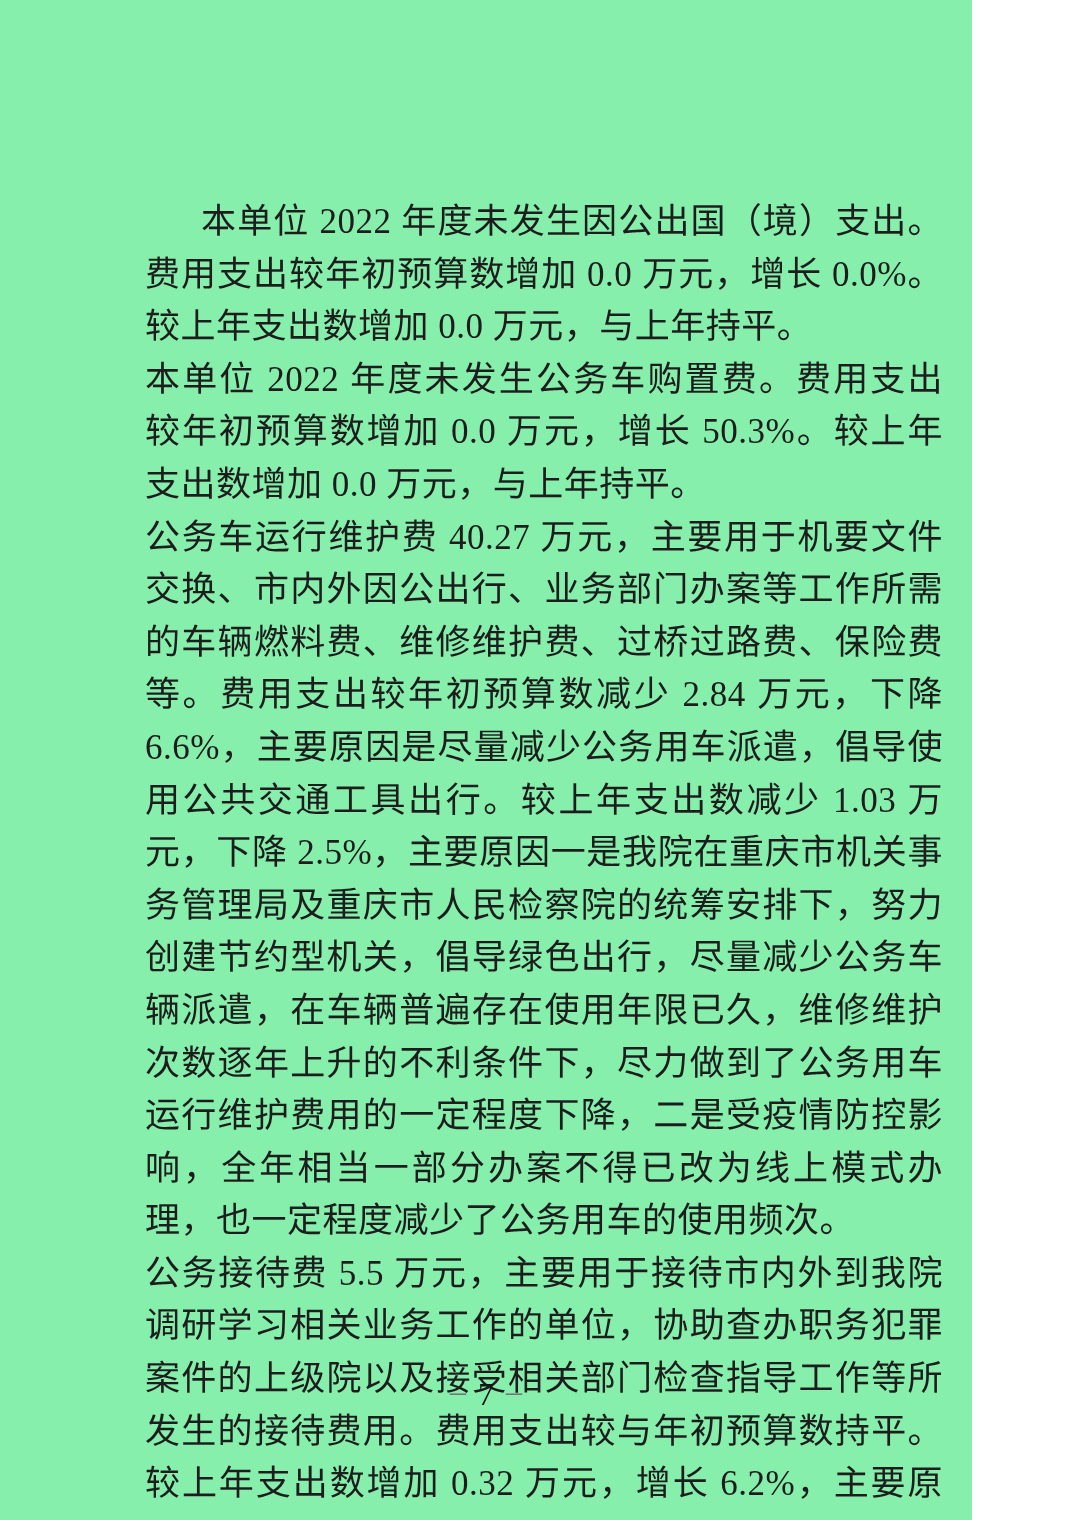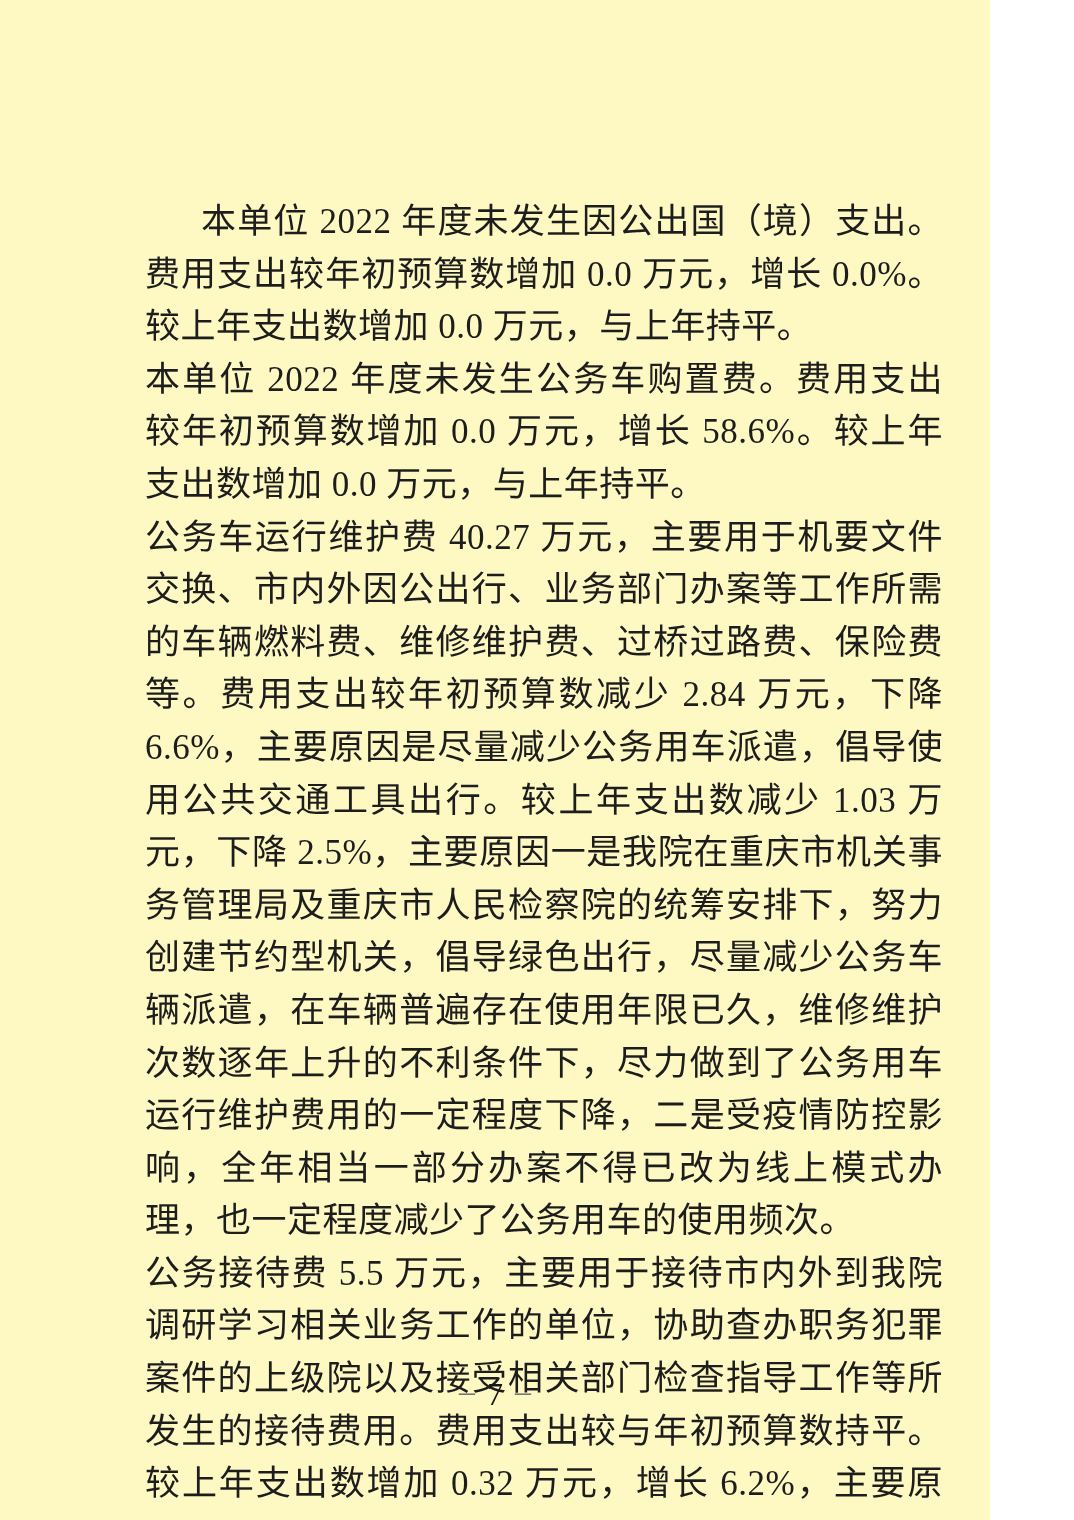--- a/index.html
+++ b/index.html
@@ -4,24 +4,23 @@
 <style>
   html, body {
     margin: 0;
     padding: 0;
     background: #ffffff;
   }
   .page {
     position: relative;
     width: 972px;
     height: 1520px;
-    background: #fef9c3;
+    background: #86efac;
     overflow: hidden;
     font-family: "Liberation Serif", "DejaVu Serif", serif;
-    padding-left: 18px;
   }
   .text-block {
     position: absolute;
     left: 145px;
     top: 196px;
     width: 798px;
     color: #1d1d1d;
     font-size: 35px;
     line-height: 52.6px;
     text-align: justify;
@@ -54,21 +53,21 @@
     color: #161616;
   }
 </style>
 </head>
 <body>
 
 <div class="page">
 
   <main class="text-block">
     <p class="indent-first">本单位 2022 年度未发生因公出国（境）支出。费用支出较年初预算数增加 0.0 万元，增长 0.0%。较上年支出数增加 0.0 万元，与上年持平。</p>
-    <p>本单位 2022 年度未发生公务车购置费。费用支出较年初预算数增加 0.0 万元，增长 58.6%。较上年支出数增加 0.0 万元，与上年持平。</p>
+    <p>本单位 2022 年度未发生公务车购置费。费用支出较年初预算数增加 0.0 万元，增长 50.3%。较上年支出数增加 0.0 万元，与上年持平。</p>
     <p>公务车运行维护费 40.27 万元，主要用于机要文件交换、市内外因公出行、业务部门办案等工作所需的车辆燃料费、维修维护费、过桥过路费、保险费等。费用支出较年初预算数减少 2.84 万元，下降 6.6%，主要原因是尽量减少公务用车派遣，倡导使用公共交通工具出行。较上年支出数减少 1.03 万元，下降 2.5%，主要原因一是我院在重庆市机关事务管理局及重庆市人民检察院的统筹安排下，努力创建节约型机关，倡导绿色出行，尽量减少公务车辆派遣，在车辆普遍存在使用年限已久，维修维护次数逐年上升的不利条件下，尽力做到了公务用车运行维护费用的一定程度下降，二是受疫情防控影响，全年相当一部分办案不得已改为线上模式办理，也一定程度减少了公务用车的使用频次。</p>
     <p>公务接待费 5.5 万元，主要用于接待市内外到我院调研学习相关业务工作的单位，协助查办职务犯罪案件的上级院以及接受相关部门检查指导工作等所发生的接待费用。费用支出较与年初预算数持平。较上年支出数增加 0.32 万元，增长 6.2%，主要原因是</p>
   </main>
 
   <footer class="page-footer">
     <span class="dash">–</span><span class="page-num">7</span><span class="dash">–</span>
   </footer>
 
 </div>
 

